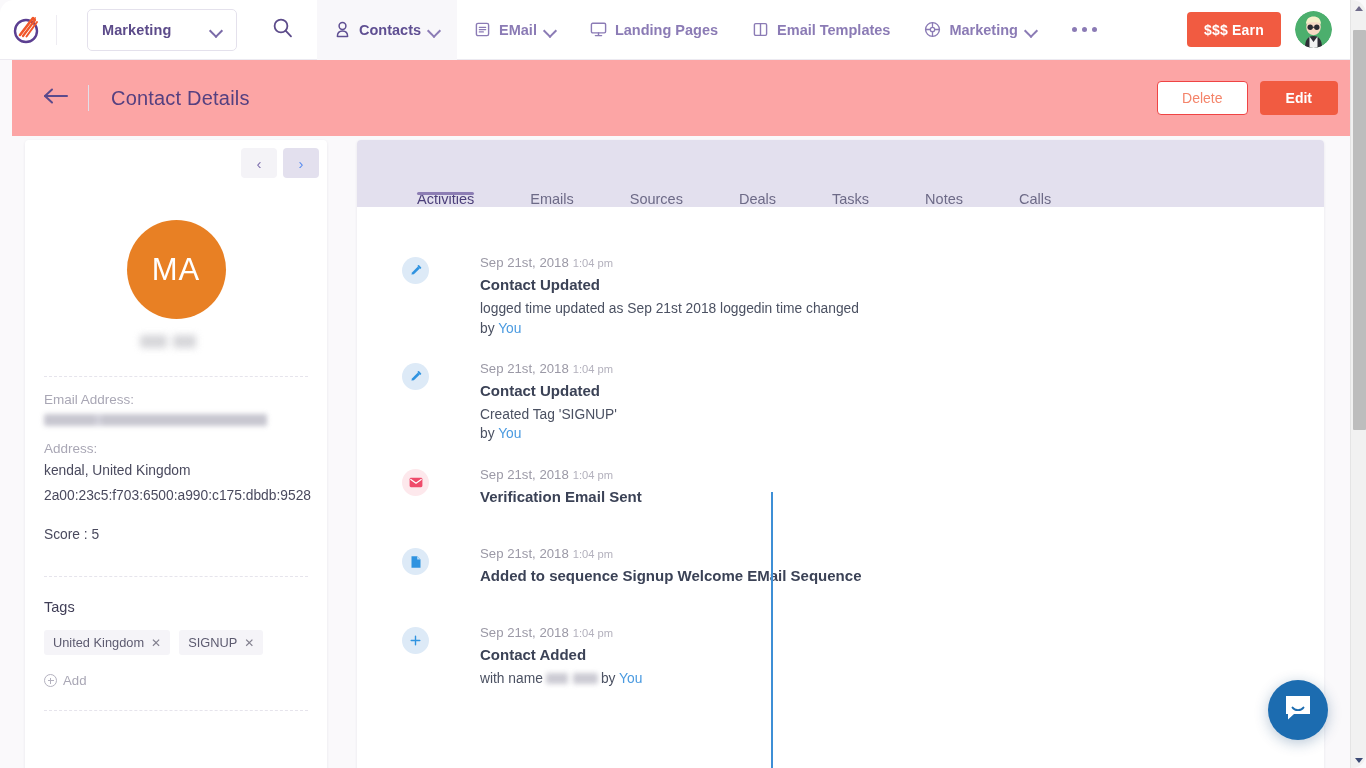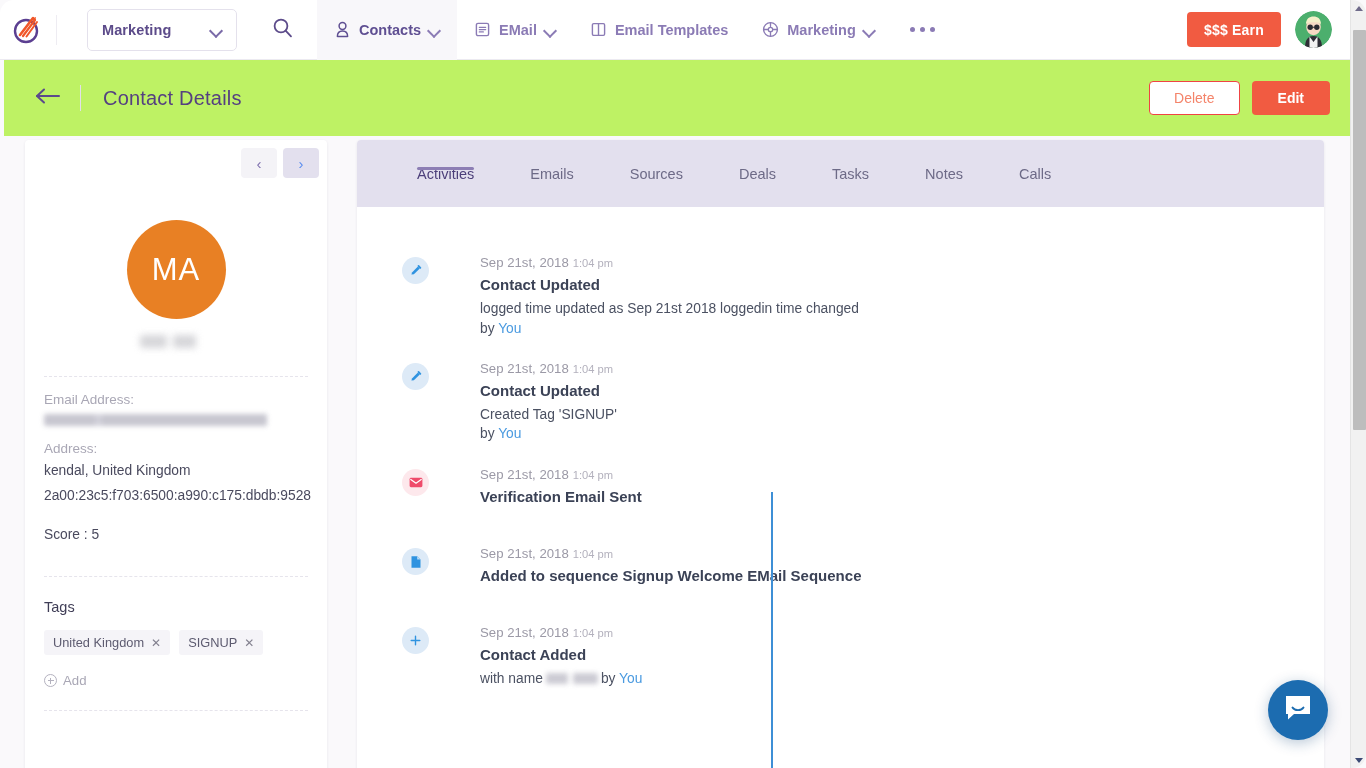--- a/index.html
+++ b/index.html
@@ -57,22 +57,22 @@
   .nav-right { margin-left: auto; display: flex; align-items: center; gap: 14px; padding-right: 18px; }
   .earn-btn {
     background: #f15b41; color: #fff; border: none; border-radius: 4px;
     height: 35px; padding: 0 17px; font-size: 14px; font-weight: bold;
     cursor: pointer; font-family: inherit; letter-spacing: .2px;
   }
   .avatar-top { width: 37px; height: 37px; border-radius: 50%; overflow: hidden; cursor: pointer; display:block; }
 
   
   .pagehead {
-    position: absolute; top: 60px; left: 4px; width: 1350px; height: 76px;
-    display: flex; align-items: center; padding: 0 24px 0 28px; background: #bef264;
+    position: absolute; top: 60px; left: 12px; width: 1350px; height: 76px;
+    display: flex; align-items: center; padding: 0 24px 0 28px; background: #fca5a5;
   }
   .back-arrow { width: 30px; height: 30px; cursor: pointer; display:flex; align-items:center; justify-content:center; }
   .head-sep { width: 1px; height: 26px; background: #e2dfe9; margin: 0 22px 0 18px; }
   .page-title { font-size: 20px; color: #554080; font-weight: normal; letter-spacing: .2px; }
   .head-actions { margin-left: auto; display: flex; gap: 12px; }
   .btn-outline {
     height: 34px; padding: 0 24px; border: 1px solid #ef4444; background: #fff;
     color: #f4846a; border-radius: 4px; font-size: 14px; cursor: pointer; font-family: inherit;
   }
   .btn-solid {
@@ -134,21 +134,21 @@
   .plus-circ::before { left: 2.5px; top: 5.3px; width: 6px; height: 1px; }
   .plus-circ::after  { top: 2.5px; left: 5.3px; height: 6px; width: 1px; }
 
   
   .mainpanel {
     position: absolute; top: 140px; left: 357px; width: 967px; height: 640px;
     background: #fff; border-radius: 4px; box-shadow: 0 1px 3px rgba(60,50,90,.09);
     overflow: hidden;
   }
   .tabbar {
-    height: 67px; background: #e3e0ee; display: flex; align-items: center; padding-left: 60px;
+    height: 67px; background: #e3e0ee; display: flex; align-items: flex-end; padding-left: 60px;
   }
   .tab {
     display: flex; align-items: center; padding: 0 0 0 0; margin-right: 56px;
     font-size: 14.5px; color: #6d6a87; cursor: pointer; position: relative;
   }
   .tab.active { color: #4c3f7a; }
   .tab.active::after {
     content: ""; position: absolute; bottom: 12px; left: 0; right: 0; height: 3px;
     background: #8d7eb4; border-radius: 2px;
   }
@@ -255,20 +255,29 @@
         <span class="ico">
           <svg width="15" height="15" viewBox="0 0 15 15">
             <rect x="1.4" y="1.4" width="12.2" height="12.2" rx="1.6" fill="none" stroke="#8b7bb5" stroke-width="1.4"></rect>
             <path d="M4.3 5.3 H10.7 M4.3 7.6 H10.7 M4.3 9.9 H8.4" stroke="#8b7bb5" stroke-width="1.2" stroke-linecap="round"></path>
           </svg>
         </span>
         <span>EMail</span>
         <span class="chev"></span>
       </div>
 
+      <div class="navitem">
+        <span class="ico">
+          <svg width="17" height="15" viewBox="0 0 17 15">
+            <rect x="1.4" y="1.3" width="14.2" height="9.6" rx="1.3" fill="none" stroke="#8b7bb5" stroke-width="1.4"></rect>
+            <path d="M8.5 11 V13.4 M5.4 13.6 H11.6" stroke="#8b7bb5" stroke-width="1.4" stroke-linecap="round"></path>
+          </svg>
+        </span>
+        <span>Landing Pages</span>
+      </div>
 
       <div class="navitem">
         <span class="ico">
           <svg width="15" height="15" viewBox="0 0 15 15">
             <rect x="1.4" y="1.6" width="12.2" height="11.8" rx="1.3" fill="none" stroke="#8b7bb5" stroke-width="1.4"></rect>
             <path d="M7.5 1.8 V13.2" stroke="#8b7bb5" stroke-width="1.4"></path>
           </svg>
         </span>
         <span>Email Templates</span>
       </div>

